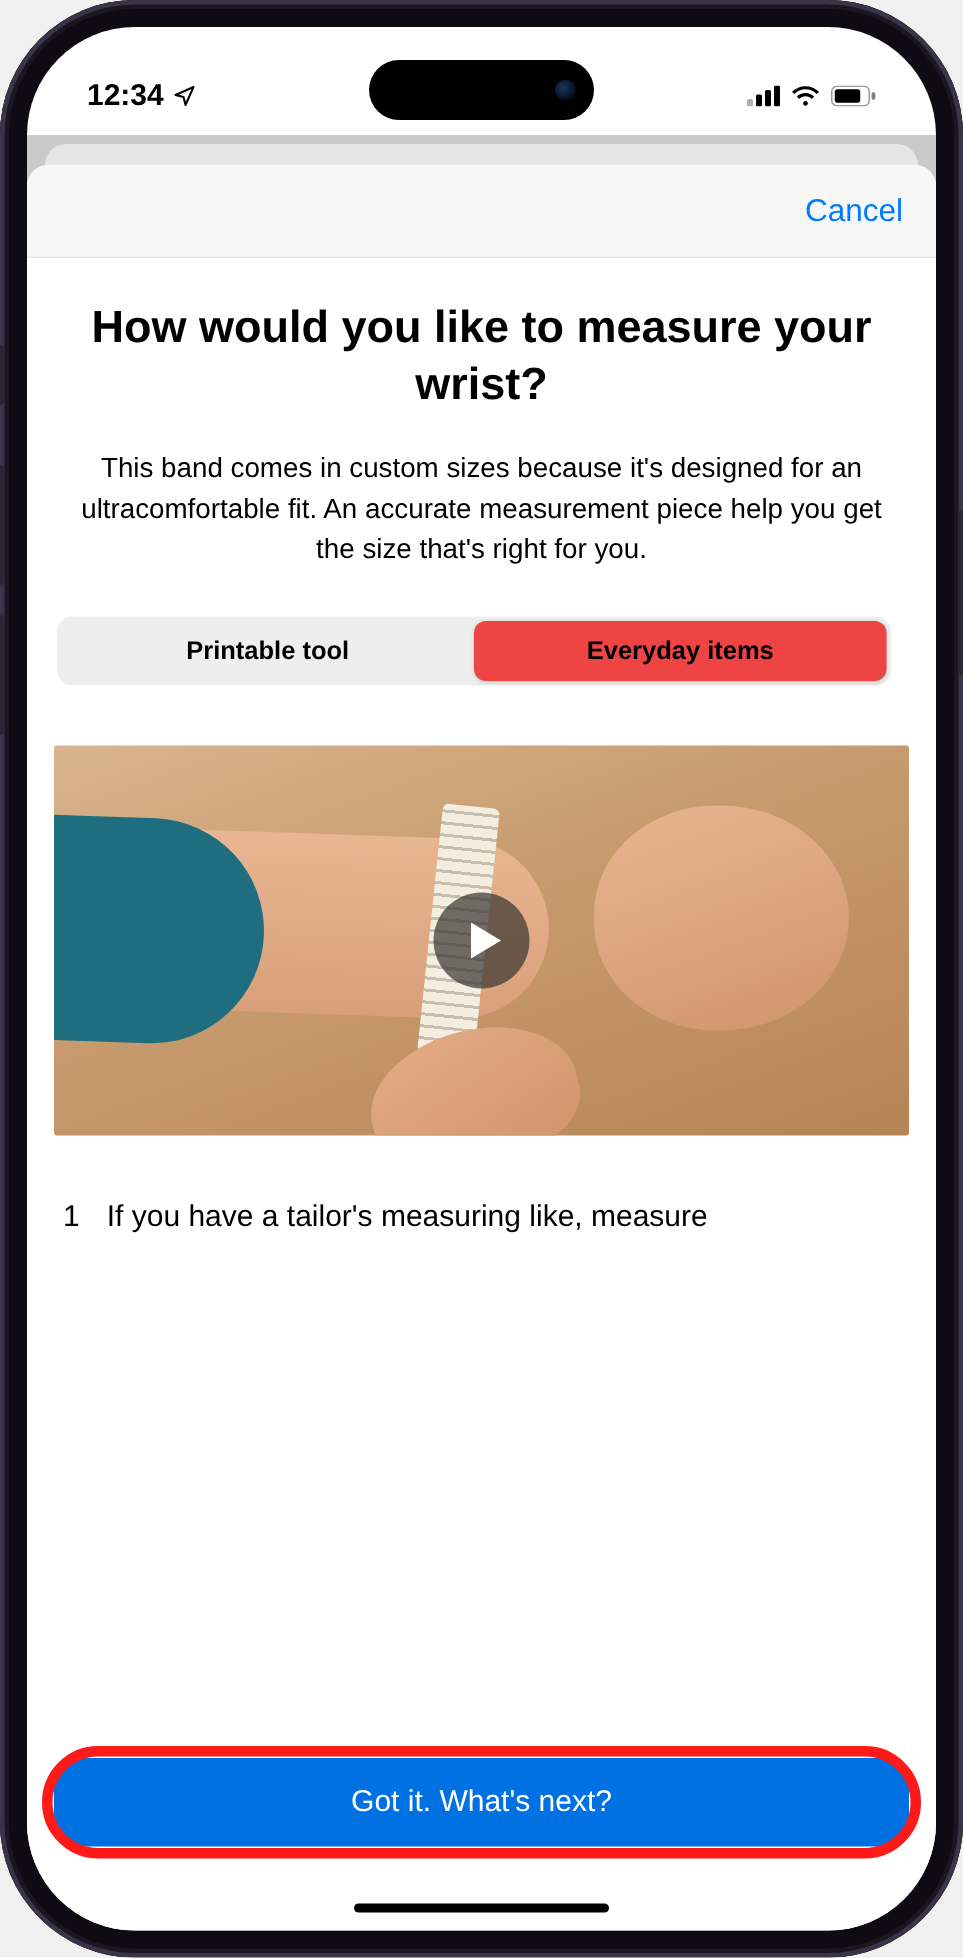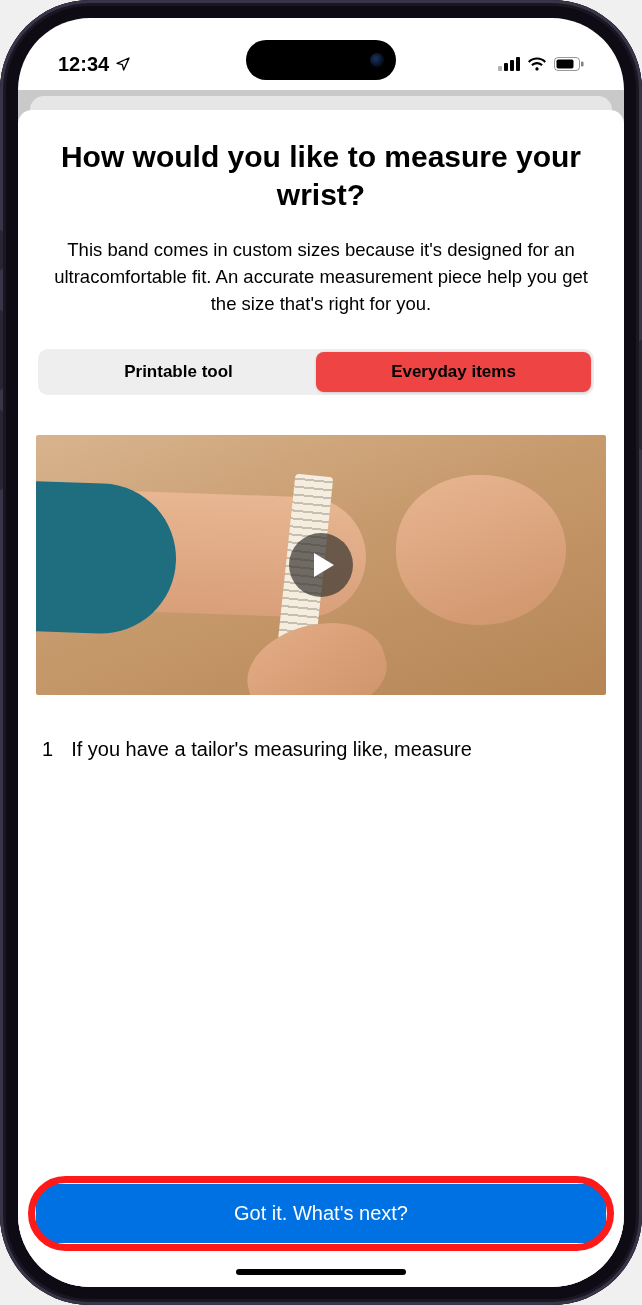--- a/index.html
+++ b/index.html
@@ -217,21 +217,21 @@
     gap:18px;
     font-size:20px;
     line-height:1.45;
     padding: 0 6px;
   }
   .step-num { font-weight:400; }
 
   .cta-wrap {
     position:absolute;
     left:18px; right:18px;
-    bottom: 44px;
+    bottom: 56px;
     z-index:5;
   }
   .highlight-ring {
     position:absolute;
     inset:-8px;
     border: 7px solid #ff1a1a;
     border-radius: 40px;
     pointer-events:none;
   }
   .cta-btn {
@@ -291,20 +291,23 @@
             <rect x="2.5" y="2.5" width="17" height="9" rx="1.8" fill="#000"></rect>
             <rect x="27" y="4.5" width="2.5" height="5" rx="1.2" fill="#000" fill-opacity="0.5"></rect>
           </svg>
       </div>
     </div>
 
     <div class="sheet-backdrop">
       <div class="sheet-peek"></div>
       <div class="sheet">
 
+        <div class="sheet-header">
+          <button class="cancel-btn">Cancel</button>
+        </div>
 
         <div class="content">
           <h1 class="title">How would you like to measure your wrist?</h1>
           <p class="subtitle">This band comes in custom sizes because it's designed for an ultracomfortable fit. An accurate measurement piece help you get the size that's right for you.</p>
 
           <div class="segmented">
             <div class="seg-item">Printable tool</div>
             <div class="seg-item active">Everyday items</div>
           </div>
 

